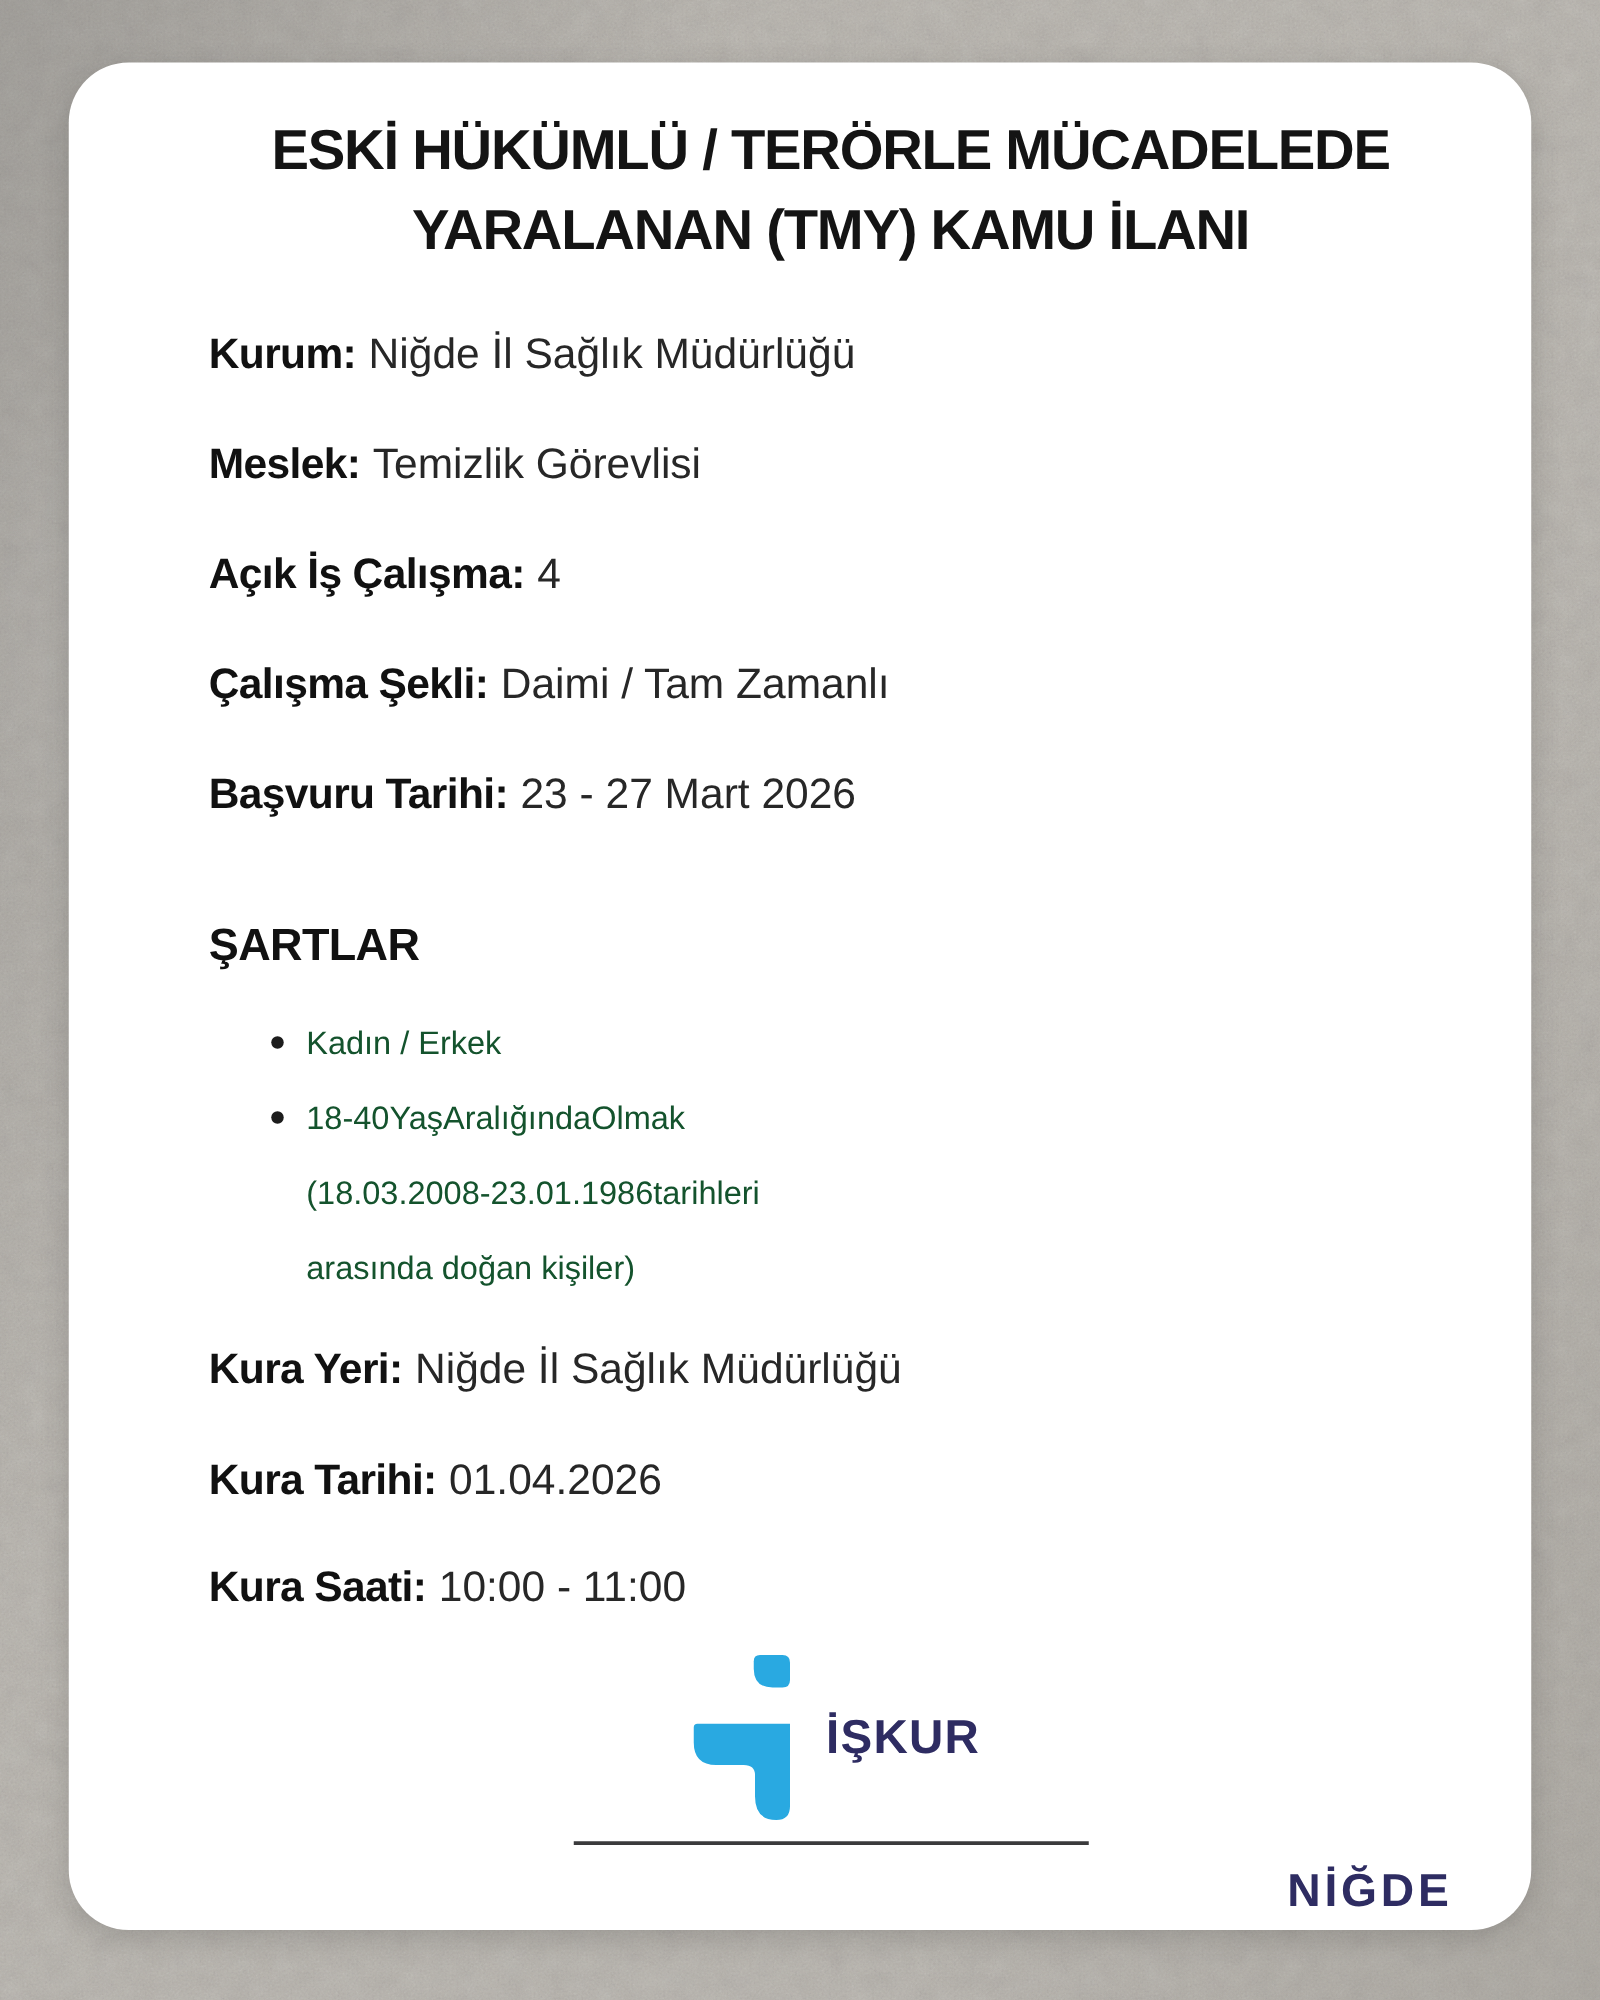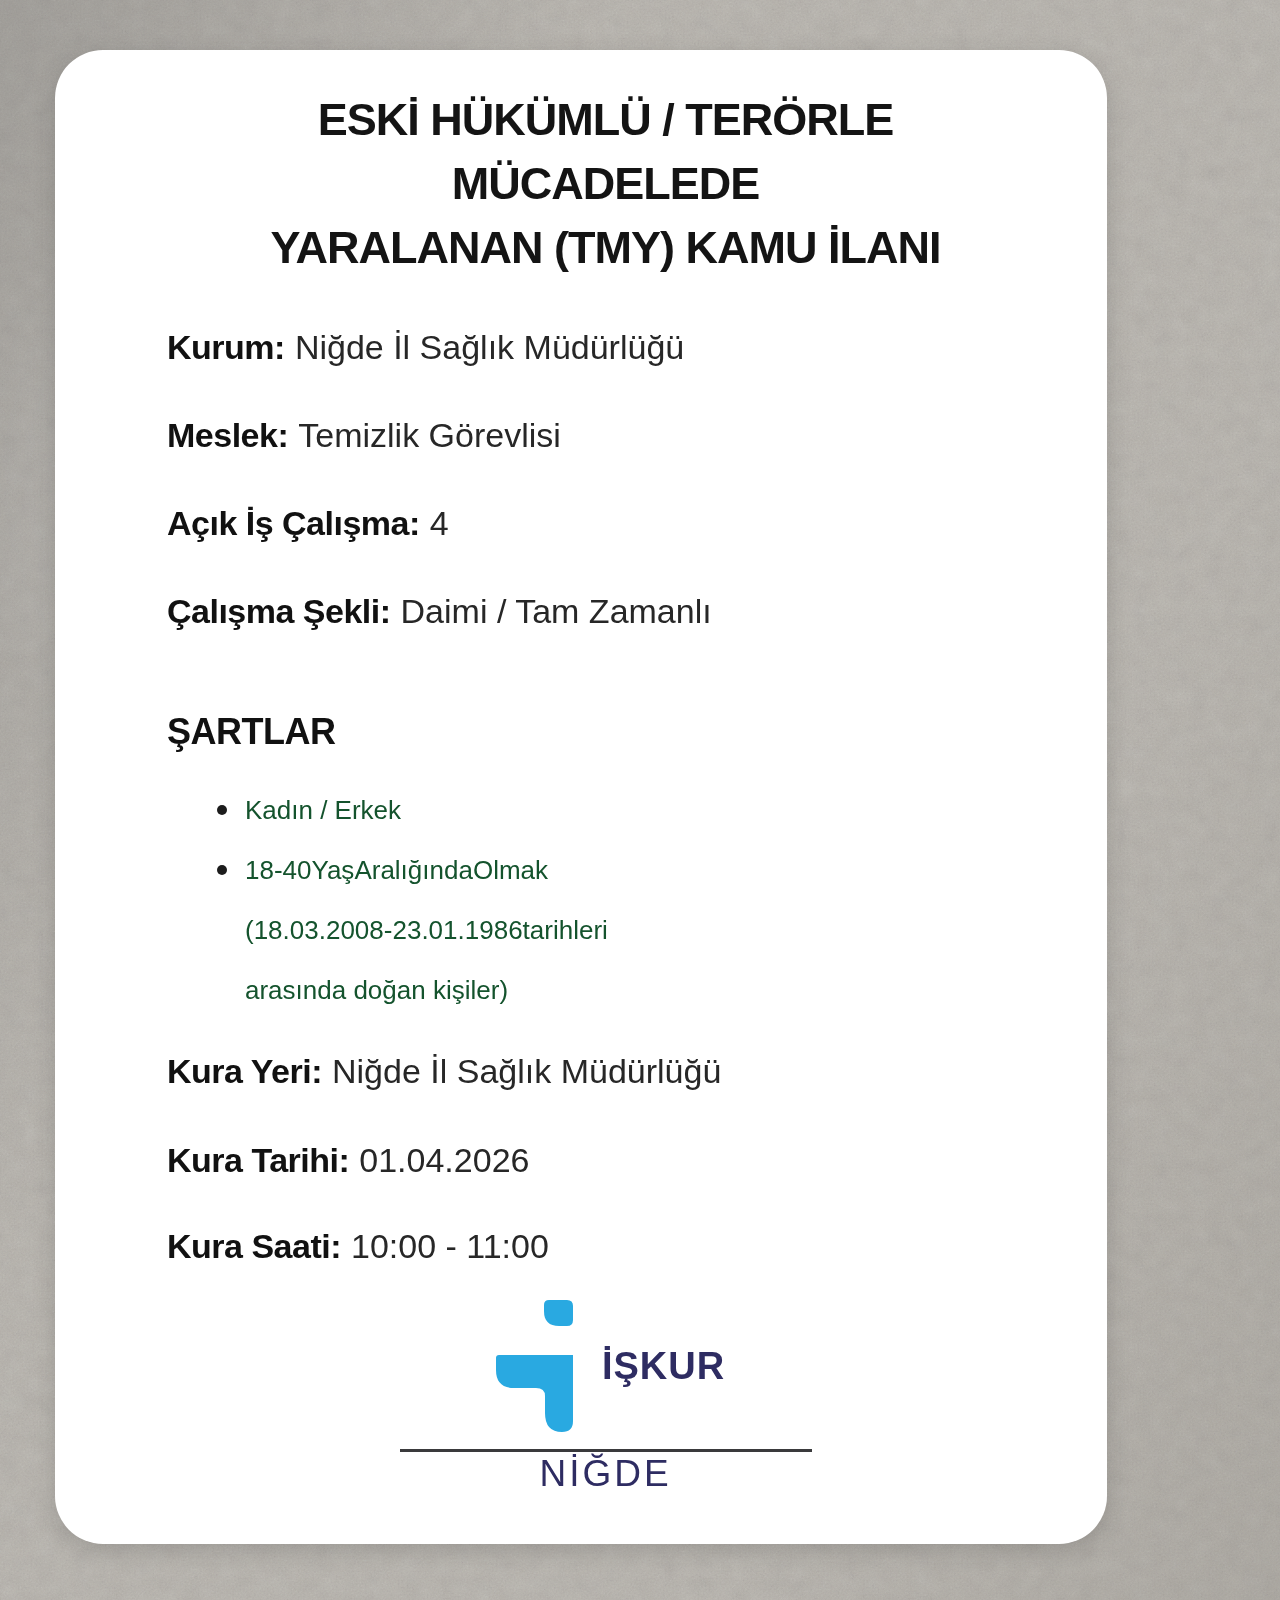--- a/index.html
+++ b/index.html
@@ -13,21 +13,21 @@
   .bg-noise{position:absolute;inset:0;width:1280px;height:1600px;display:block;}
   .bg-shade{
     position:absolute;inset:0;
     background:
       radial-gradient(900px 680px at 42% 30%, rgba(255,255,255,.30), rgba(255,255,255,0) 65%),
       linear-gradient(115deg, rgba(80,80,80,.22), rgba(0,0,0,0) 30%, rgba(0,0,0,0) 72%, rgba(110,106,98,.16)),
       radial-gradient(140% 120% at 50% 48%, rgba(0,0,0,0) 58%, rgba(62,60,56,.30) 100%);
   }
   
   .card{
-    position:absolute;left:55px;top:50px;width:1052px;height:1494px;
+    position:absolute;left:55px;top:50px;width:1170px;height:1494px;
     background:#ffffff;border-radius:48px;box-sizing:border-box;
     padding:36px 63px 22px 112px;
     box-shadow:0 6px 22px rgba(40,40,40,.18);
     color:#1d1d1d;
   }
   .title{
     margin-top:2px;text-align:center;color:#141414;
     font-size:45px;line-height:64px;font-weight:800;letter-spacing:-1px;
   }
   .row{line-height:42px;font-size:34px;margin-top:46px;color:#272727;}
@@ -43,22 +43,22 @@
     background:#1c1c1c;margin:25px 18px 0 0;
   }
   .cond-text{font-size:26px;line-height:60px;color:#14532d;width:835px;}
   .jline{display:flex;justify-content:flex-start;}
   .footer-logo{margin-top:33px;display:flex;justify-content:center;align-items:center;gap:28px;}
   .iskur-word{
     font-size:38px;font-weight:800;color:#2e2c62;letter-spacing:1px;line-height:40px;
   }
   .divider{width:412px;height:3px;background:#3a3a3c;margin:17px auto 0 auto;}
   .province{
-    text-align:center;font-size:37px;line-height:44px;
-    color:#2e2c62;letter-spacing:3px;font-weight:400;
+    margin-top:15px;text-align:right;font-size:37px;line-height:44px;
+    color:#2e2c62;letter-spacing:3px;font-weight:700;
   }
 </style>
 </head>
 <body>
 
 <svg class="bg-noise" xmlns="http://www.w3.org/2000/svg">
   <filter id="grainFine">
     <feTurbulence type="fractalNoise" baseFrequency="0.55" numOctaves="3" seed="11" stitchTiles="stitch"></feTurbulence>
     <feColorMatrix type="saturate" values="0.12"></feColorMatrix>
   </filter>
@@ -83,20 +83,23 @@
     <span class="lbl">Kurum:</span><span class="val">Niğde İl Sağlık Müdürlüğü</span>
   </div>
   <div class="row">
     <span class="lbl">Meslek:</span><span class="val">Temizlik Görevlisi</span>
   </div>
   <div class="row">
     <span class="lbl">Açık İş Çalışma:</span><span class="val">4</span>
   </div>
   <div class="row">
     <span class="lbl">Çalışma Şekli:</span><span class="val">Daimi / Tam Zamanlı</span>
+  </div>
+  <div class="row">
+    <span class="lbl">Başvuru Tarihi:</span><span class="val">23 - 27 Mart 2026</span>
   </div>
 
   <div class="conditions-heading">ŞARTLAR</div>
 
   <div class="cond-list">
     <div class="cond-item">
       <span class="bullet"></span>
       <div class="cond-text">Kadın / Erkek</div>
     </div>
     <div class="cond-item">

